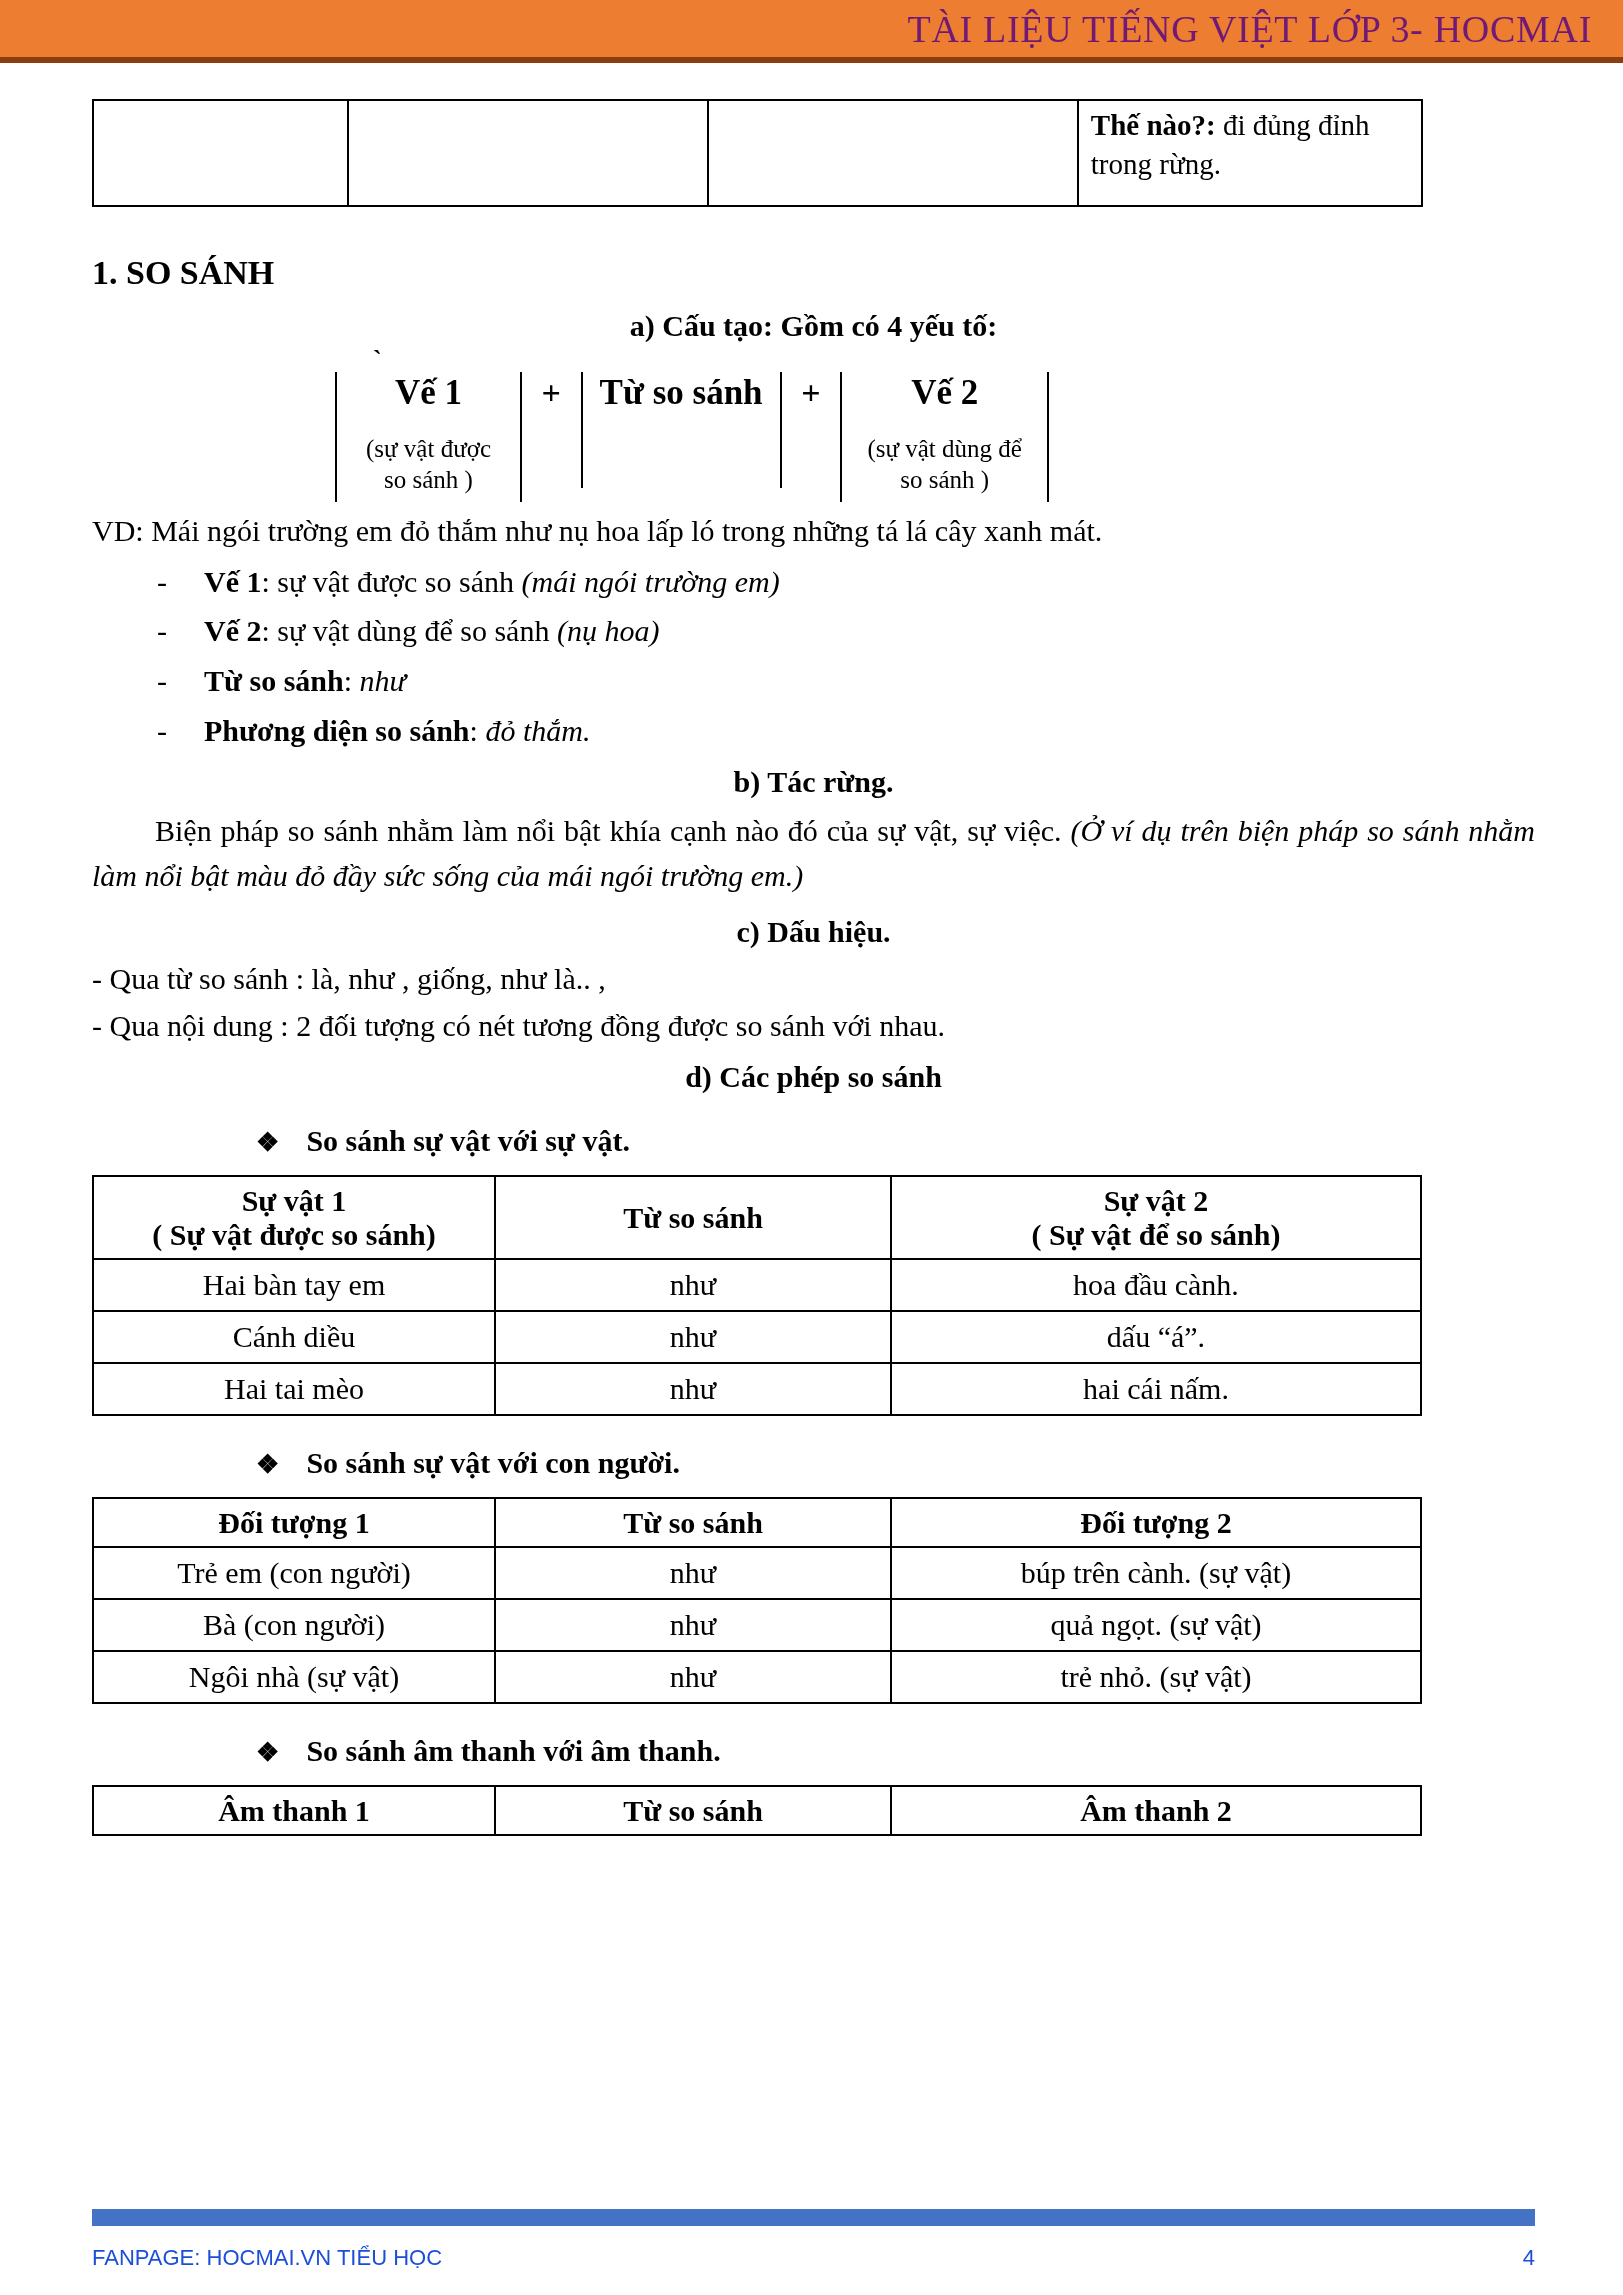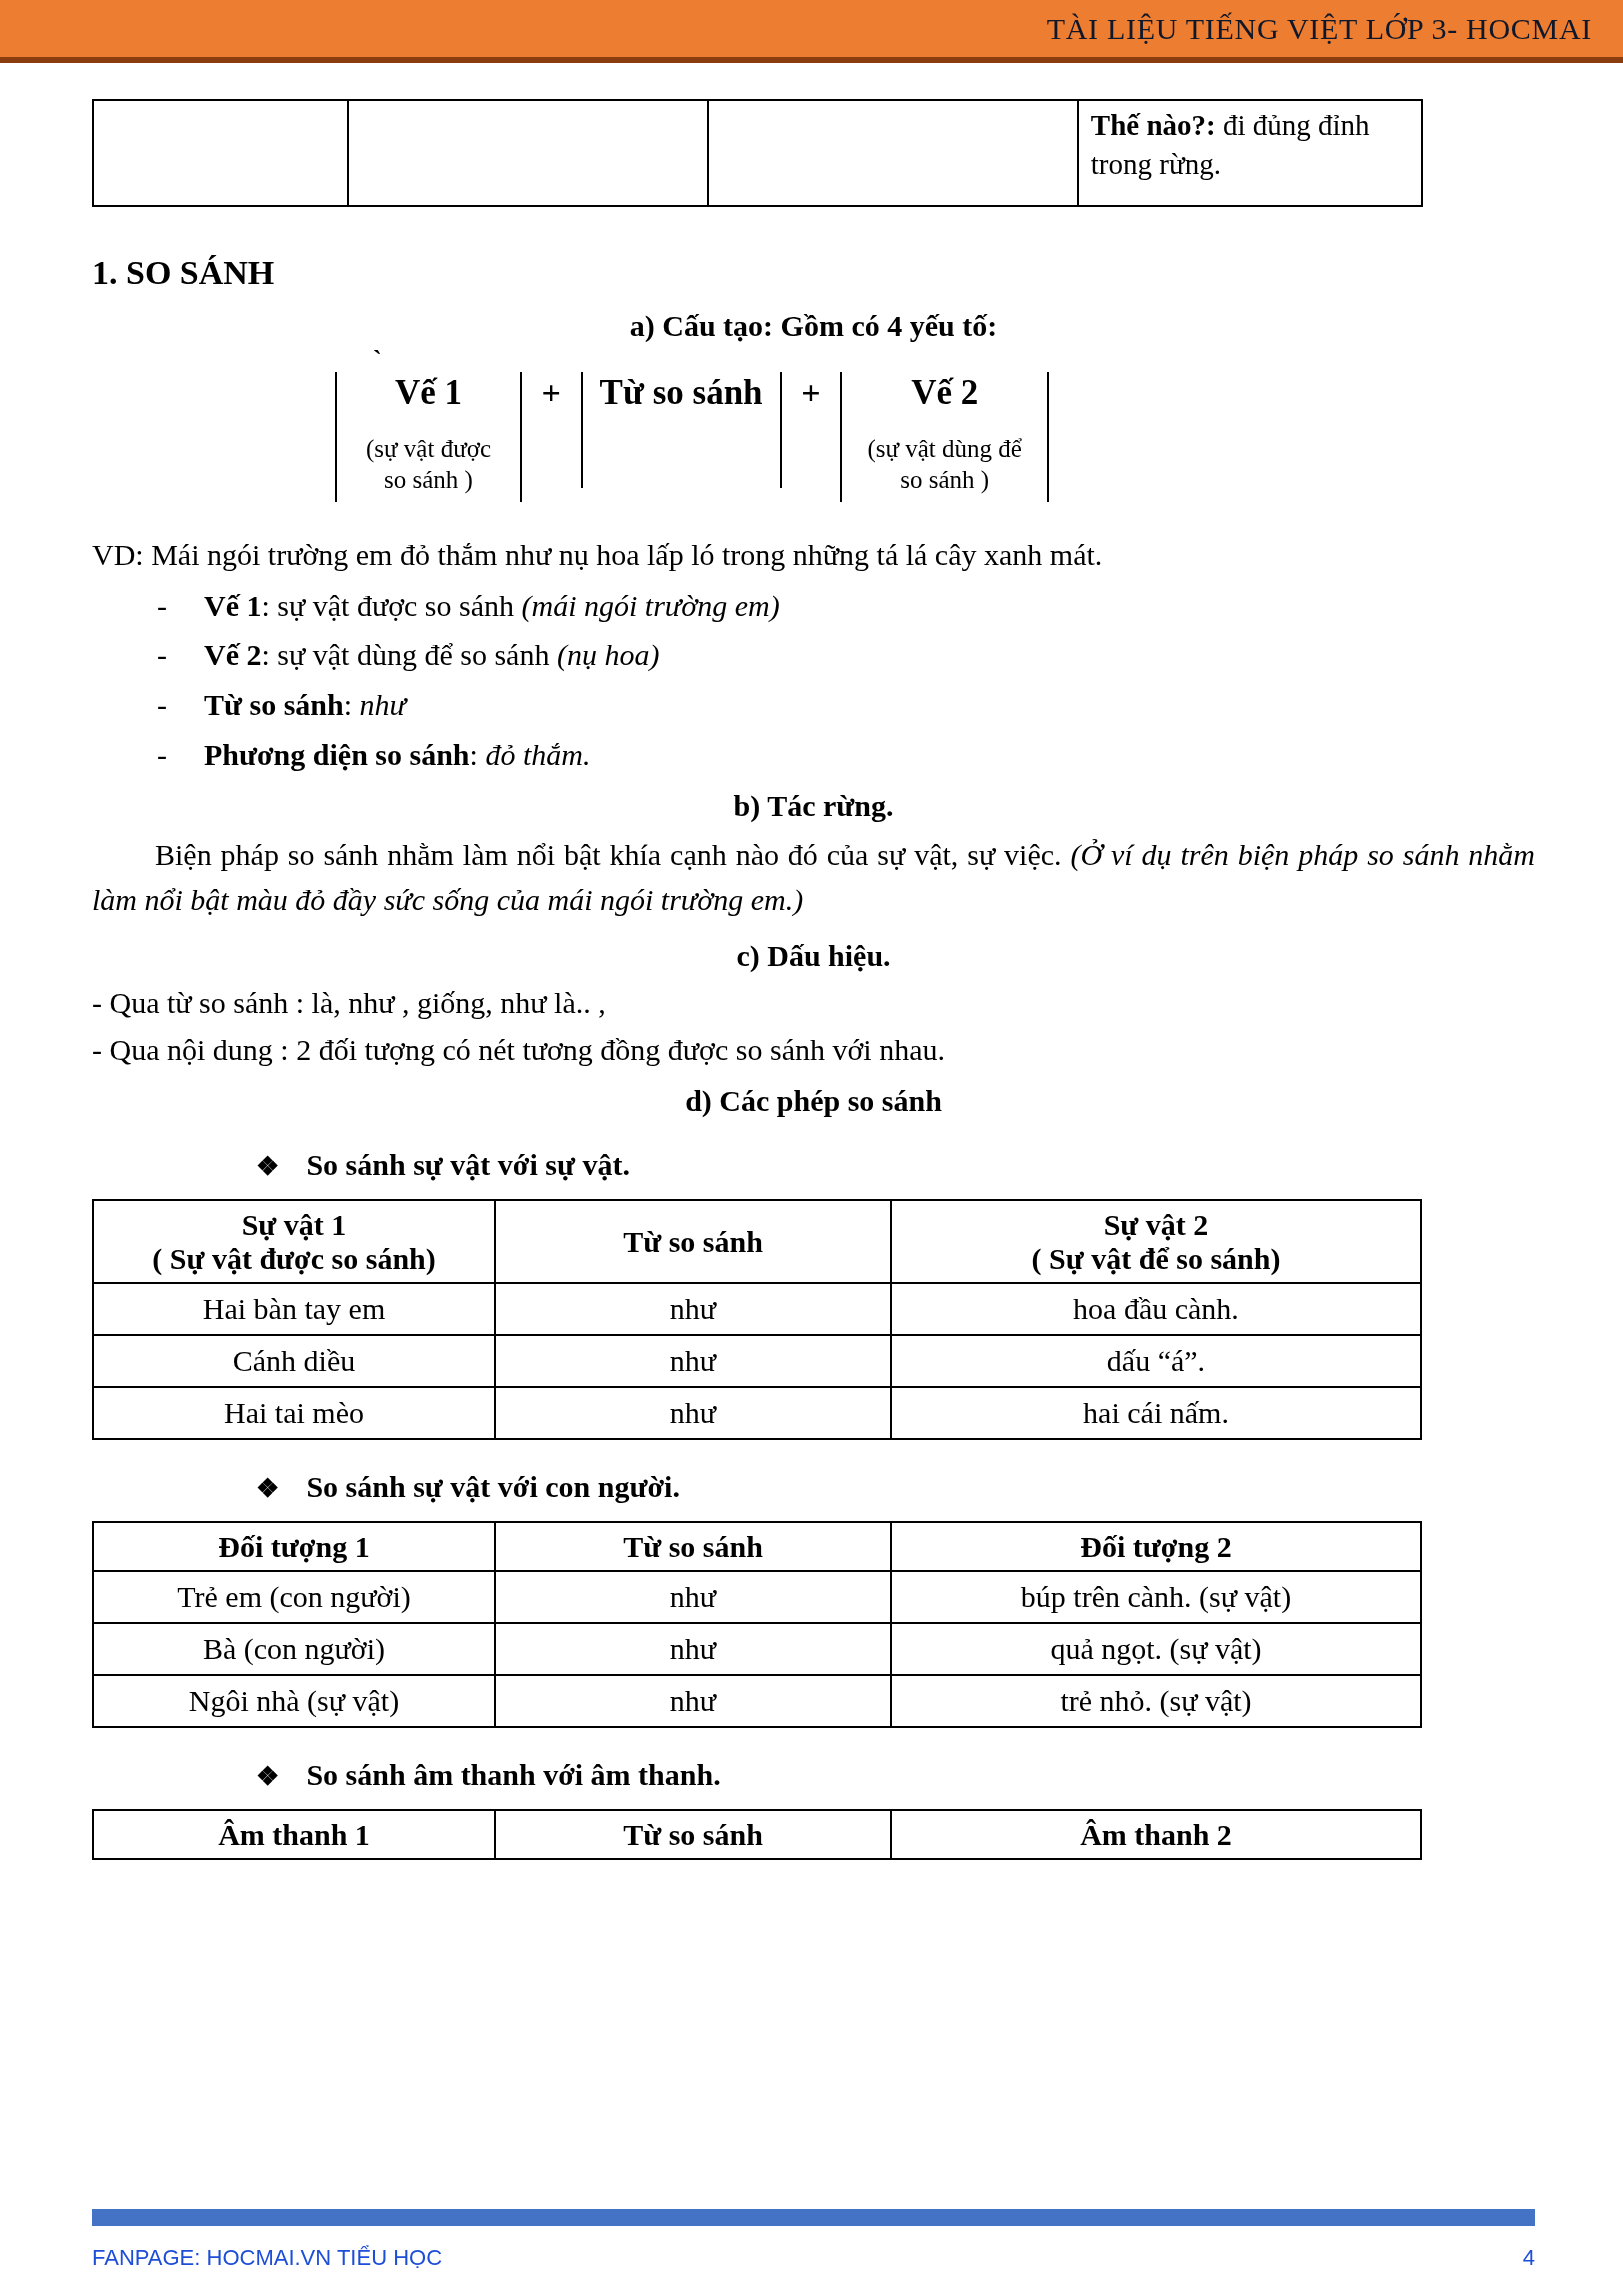--- a/index.html
+++ b/index.html
@@ -4,21 +4,21 @@
 <style>
   * { margin:0; padding:0; box-sizing:border-box; }
   html,body { background:#e9e9e9; }
   body { font-family:"Liberation Serif", serif; color:#000; }
   .page { position:relative; width:1623px; height:2295px; background:#ffffff; overflow:hidden; margin:0 auto; }
 
   
   .banner { position:absolute; top:0; left:0; width:1623px; height:63px;
             background:#ED7D31; border-bottom:6.5px solid #8C3D0F;
             display:flex; align-items:center; justify-content:flex-end; padding-right:31px; }
-  .banner-text { color:#0f172a; font-size:30px; letter-spacing:0.7px; }
+  .banner-text { color:#701a75; font-size:38px; letter-spacing:0.7px; }
 
   .content { position:absolute; top:69px; left:92px; width:1443px; }
 
   
   .carry-table { border-collapse:collapse; margin-top:30px; table-layout:fixed; }
   .carry-table td { border:2px solid #000; vertical-align:top; padding:5.2px 11.8px; font-size:29px; line-height:1.35; }
   .ct-c1{width:255px;} .ct-c2{width:360px;} .ct-c3{width:370px;} .ct-c4{width:344px; height:106px;}
 
   
   .title-box-wrap { margin-top:60px; }
@@ -32,21 +32,21 @@
   .stray { margin:6.5px 0 0 281px; font-size:26px; font-weight:bold; height:22px; line-height:19.6px; }
   .formula { margin-left:243px; display:flex; align-items:flex-start; }
   .f-cell { border-left:2px solid #000; border-right:2px solid #000; padding:1.3px 17px 6.5px 17px;
             min-height:116px; text-align:center; }
   .f-main { font-size:35px; font-weight:bold; }
   .f-note { font-size:25px; line-height:1.25; margin-top:20px; }
   .note-narrow1 { max-width:149px; margin-left:auto; margin-right:auto; }
   .note-narrow2 { max-width:171px; margin-left:auto; margin-right:auto; }
   .f-plus { font-size:34px; font-weight:bold; padding:2.6px 19.6px 0 19.6px; }
 
-  .example { margin-top:36px; font-size:30px; }
+  .example { margin-top:12px; font-size:30px; }
 
   .dash-list { margin-top:17px; }
   .dash-item { display:flex; margin-left:65px; margin-bottom:15.7px; font-size:30px; }
   .dash { width:47px; }
   .di-bold { font-weight:bold; }
   .di-italic { font-style:italic; }
 
   .para { margin-top:9.2px; font-size:30px; line-height:1.5; text-indent:63px; text-align:justify; }
   .para .it { font-style:italic; }
 

